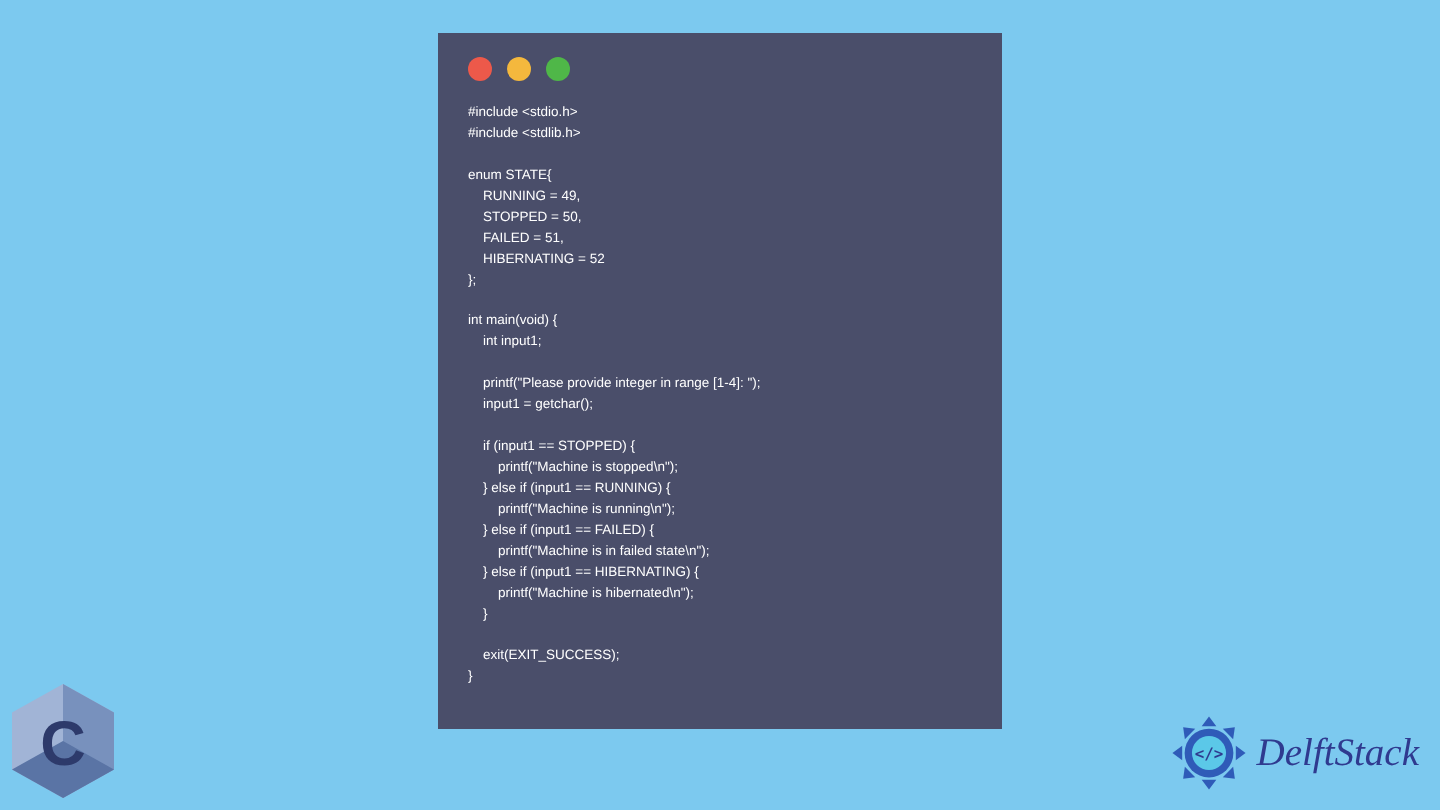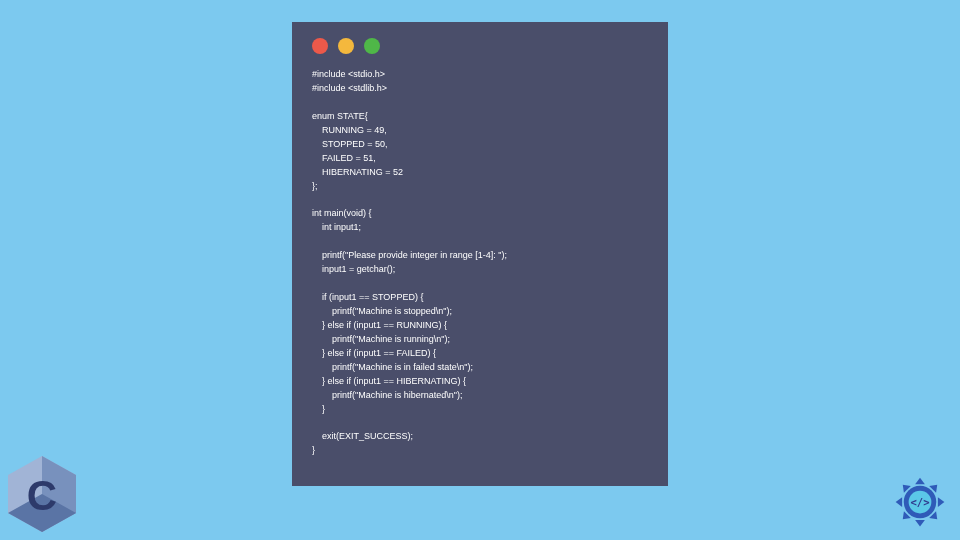--- a/index.html
+++ b/index.html
@@ -126,13 +126,14 @@
         <polygon transform="rotate(180)" points="0,-30 6,-22 -6,-22"></polygon>
         <polygon transform="rotate(225)" points="0,-30 6,-22 -6,-22"></polygon>
         <polygon transform="rotate(270)" points="0,-30 6,-22 -6,-22"></polygon>
         <polygon transform="rotate(315)" points="0,-30 6,-22 -6,-22"></polygon>
       </g>
       <circle r="20" fill="#2f5bb8"></circle>
       <circle r="14" fill="#5bc8e8"></circle>
       <text y="5" text-anchor="middle" font-size="13" fill="#2f3a8f" font-family="monospace" font-weight="bold">&lt;/&gt;</text>
     </g>
   </svg>
+  <span class="brand-text">DelftStack</span>
 </div>
 
 </body></html>

